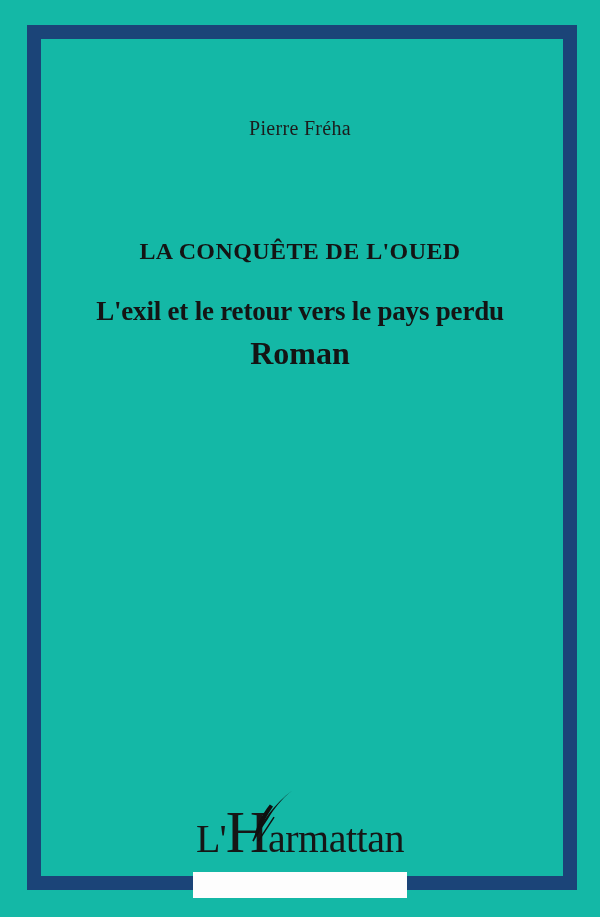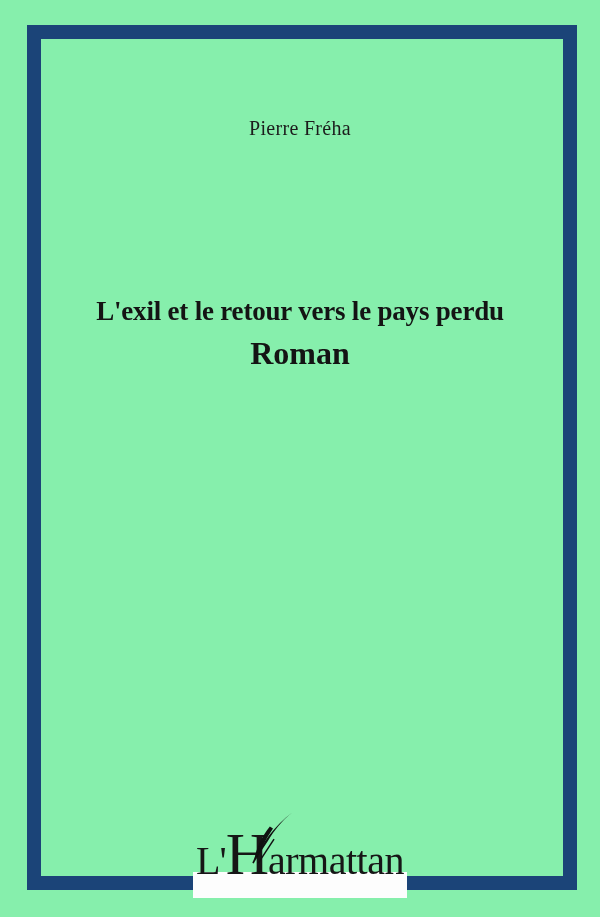--- a/index.html
+++ b/index.html
@@ -1,20 +1,20 @@
 <!DOCTYPE html>
 <html><head>
 <meta charset="utf-8">
 <style>
   html, body { margin: 0; padding: 0; background: #ffffff; }
   .page {
     position: relative;
     width: 600px;
     height: 917px;
-    background: #86efac;
+    background: #14b8a6;
     font-family: "Liberation Serif", "DejaVu Serif", serif;
     overflow: hidden;
   }
   .frame {
     position: absolute;
     left: 27px;
     top: 25px;
     width: 550px;
     height: 865px;
     box-sizing: border-box;
@@ -63,21 +63,21 @@
     top: 872px;
     width: 214px;
     height: 26px;
     background: #fdfdfd;
     z-index: 2;
   }
   .publisher {
     position: absolute;
     left: 0;
     width: 100%;
-    top: 824px;
+    top: 802px;
     text-align: center;
     line-height: 1;
     color: #161616;
     z-index: 3;
     white-space: nowrap;
   }
   .pub-prefix { font-size: 40px; letter-spacing: -1px; }
   .pub-initial { font-size: 60px; letter-spacing: -1px; }
   .pub-rest { font-size: 40px; letter-spacing: -0.5px; }
   .h-wrap { position: relative; display: inline-block; line-height: 1; }
@@ -93,20 +93,21 @@
 </style>
 </head>
 <body>
 
 <div class="page">
 
   <div class="frame"></div>
 
   <div class="text-line author">Pierre Fréha</div>
 
+  <div class="text-line title">LA CONQUÊTE DE L'OUED</div>
 
   <div class="text-line subtitle">L'exil et le retour vers le pays perdu</div>
 
   <div class="text-line genre">Roman</div>
 
   <div class="border-gap"></div>
 
   <div class="publisher">
     <span class="pub-prefix">L'</span><span class="h-wrap"><svg class="feather" viewBox="0 0 40 48" xmlns="http://www.w3.org/2000/svg">
         <path d="M38,0 C22,12 8,30 3,46 C7,39 11,33 15,27 C21,17 29,7 38,0 Z" fill="#101010"></path>

